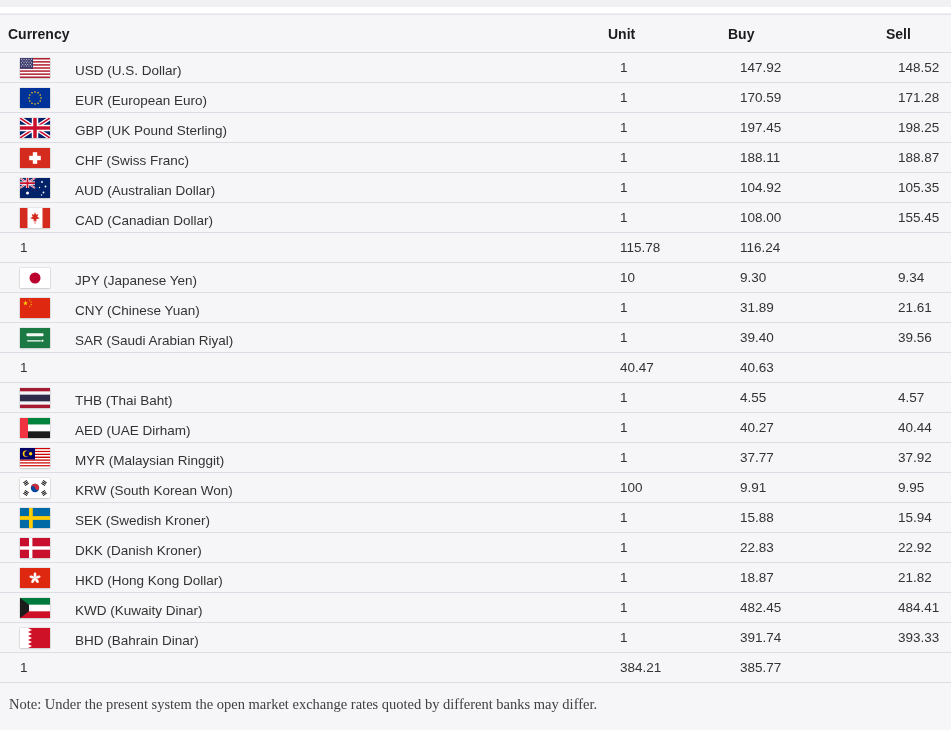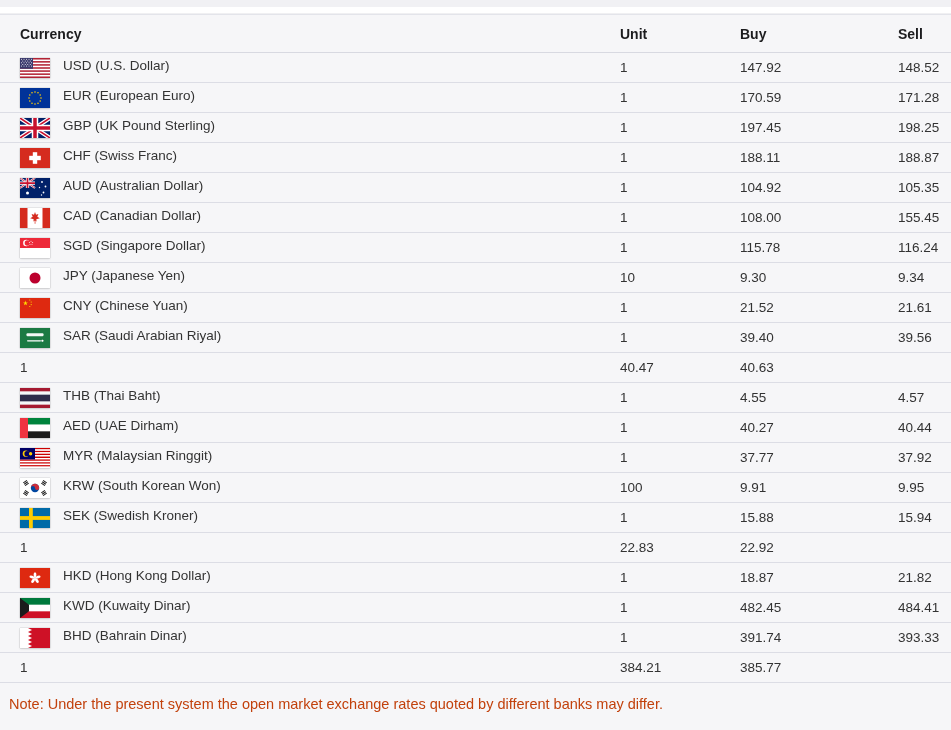--- a/index.html
+++ b/index.html
@@ -14,21 +14,21 @@
   .top-band    { height: 7px; background: #f1f1f4; }
   .top-white   { height: 6px; background: #ffffff; border-bottom: 1px solid #f0f0f2; }
 
   .rate-table { width: 951px; }
 
   .header-row {
     display: grid;
     grid-template-columns: 600px 120px 158px 1fr;
     align-items: center;
     height: 39px;
-    padding-left: 20px;
+    padding-left: 8px;
     box-sizing: border-box;
     border-top: 1px solid #e3e4ea;
     border-bottom: 1px solid #d8d9e1;
     font-size: 14px;
     font-weight: bold;
     color: #1c1c1e;
   }
 
   .row {
     display: grid;
@@ -37,38 +37,39 @@
     height: 30px;
     padding-left: 20px;
     box-sizing: border-box;
     border-bottom: 1px solid #dcdde5;
     font-size: 13.5px;
     color: #333333;
   }
 
   .currency-cell {
     display: flex;
-    align-items: flex-start;
-    gap: 13px;
+    align-items: flex-end;
+    gap: 25px;
   }
 
   .flag {
     width: 30px;
     height: 20px;
     flex: 0 0 30px;
     display: inline-block;
     box-shadow: 0 0 1px rgba(0,0,0,0.35), 0 1px 2px rgba(0,0,0,0.12);
     background: #fff;
   }
   .flag svg { display: block; width: 30px; height: 20px; }
 
   .note {
     margin: 13px 0 0 9px;
     font-size: 14.5px;
-    color: #c2410c;
+    color: #404040;
+    font-family: Liberation Serif, serif;
   }
 </style>
 </head>
 <body>
 
 <div class="top-band"></div>
 <div class="top-white"></div>
 
 <div class="rate-table">
   <div class="header-row">
@@ -223,38 +224,20 @@
        <rect x="14.7" y="12.4" width="0.7" height="3.4" fill="#d52b1e"></rect>
             </svg>
           </span>
           <span>CAD (Canadian Dollar)</span>
         </div>
         <div>1</div>
         <div>108.00</div>
         <div>155.45</div>
       </div>
       <div class="row">
-        <div class="currency-cell">
-          <span class="flag">
-            <svg viewBox="0 0 30 20">
-              <rect width="30" height="20" fill="#fff"></rect>
-              <rect width="30" height="10" fill="#ed2939"></rect>
-       <circle cx="6.3" cy="5" r="3.2" fill="#fff"></circle>
-              <circle cx="7.4" cy="5" r="2.7" fill="#ed2939"></circle>
-       <g fill="#fff">
-                <circle cx="11" cy="3.2" r="0.5"></circle>
-                <circle cx="9.4" cy="4.4" r="0.5"></circle>
-                <circle cx="10" cy="6.2" r="0.5"></circle>
-                <circle cx="12" cy="6.2" r="0.5"></circle>
-                <circle cx="12.6" cy="4.4" r="0.5"></circle>
-              </g>
-            </svg>
-          </span>
-          <span>SGD (Singapore Dollar)</span>
-        </div>
         <div>1</div>
         <div>115.78</div>
         <div>116.24</div>
       </div>
       <div class="row">
         <div class="currency-cell">
           <span class="flag">
             <svg viewBox="0 0 30 20">
               <rect width="30" height="20" fill="#fff"></rect>
               <circle cx="15" cy="10" r="5.5" fill="#bc002d"></circle>
@@ -276,21 +259,21 @@
                 <circle cx="9.8" cy="2" r="0.6"></circle>
                 <circle cx="11.2" cy="4" r="0.6"></circle>
                 <circle cx="11.2" cy="6.6" r="0.6"></circle>
                 <circle cx="9.8" cy="8.5" r="0.6"></circle>
               </g>
             </svg>
           </span>
           <span>CNY (Chinese Yuan)</span>
         </div>
         <div>1</div>
-        <div>21.52</div>
+        <div>31.89</div>
         <div>21.61</div>
       </div>
       <div class="row">
         <div class="currency-cell">
           <span class="flag">
             <svg viewBox="0 0 30 20">
               <rect width="30" height="20" fill="#1b7a43"></rect>
        <rect x="6.5" y="5.2" width="17" height="3" rx="1" fill="#fff" opacity="0.95"></rect>
        <rect x="7" y="12.2" width="14" height="1.3" rx="0.65" fill="#fff"></rect>
               <rect x="21.5" y="11.8" width="1.8" height="2" rx="0.5" fill="#fff"></rect>
@@ -406,20 +389,30 @@
               <rect y="8.1" width="30" height="3.8" fill="#fecc00"></rect>
             </svg>
           </span>
           <span>SEK (Swedish Kroner)</span>
         </div>
         <div>1</div>
         <div>15.88</div>
         <div>15.94</div>
       </div>
       <div class="row">
+        <div class="currency-cell">
+          <span class="flag">
+            <svg viewBox="0 0 30 20">
+              <rect width="30" height="20" fill="#c8102e"></rect>
+              <rect x="9" width="3.4" height="20" fill="#fff"></rect>
+              <rect y="8.3" width="30" height="3.4" fill="#fff"></rect>
+            </svg>
+          </span>
+          <span>DKK (Danish Kroner)</span>
+        </div>
         <div>1</div>
         <div>22.83</div>
         <div>22.92</div>
       </div>
       <div class="row">
         <div class="currency-cell">
           <span class="flag">
             <svg viewBox="0 0 30 20">
               <rect width="30" height="20" fill="#de2910"></rect>
        <g fill="#fff">

